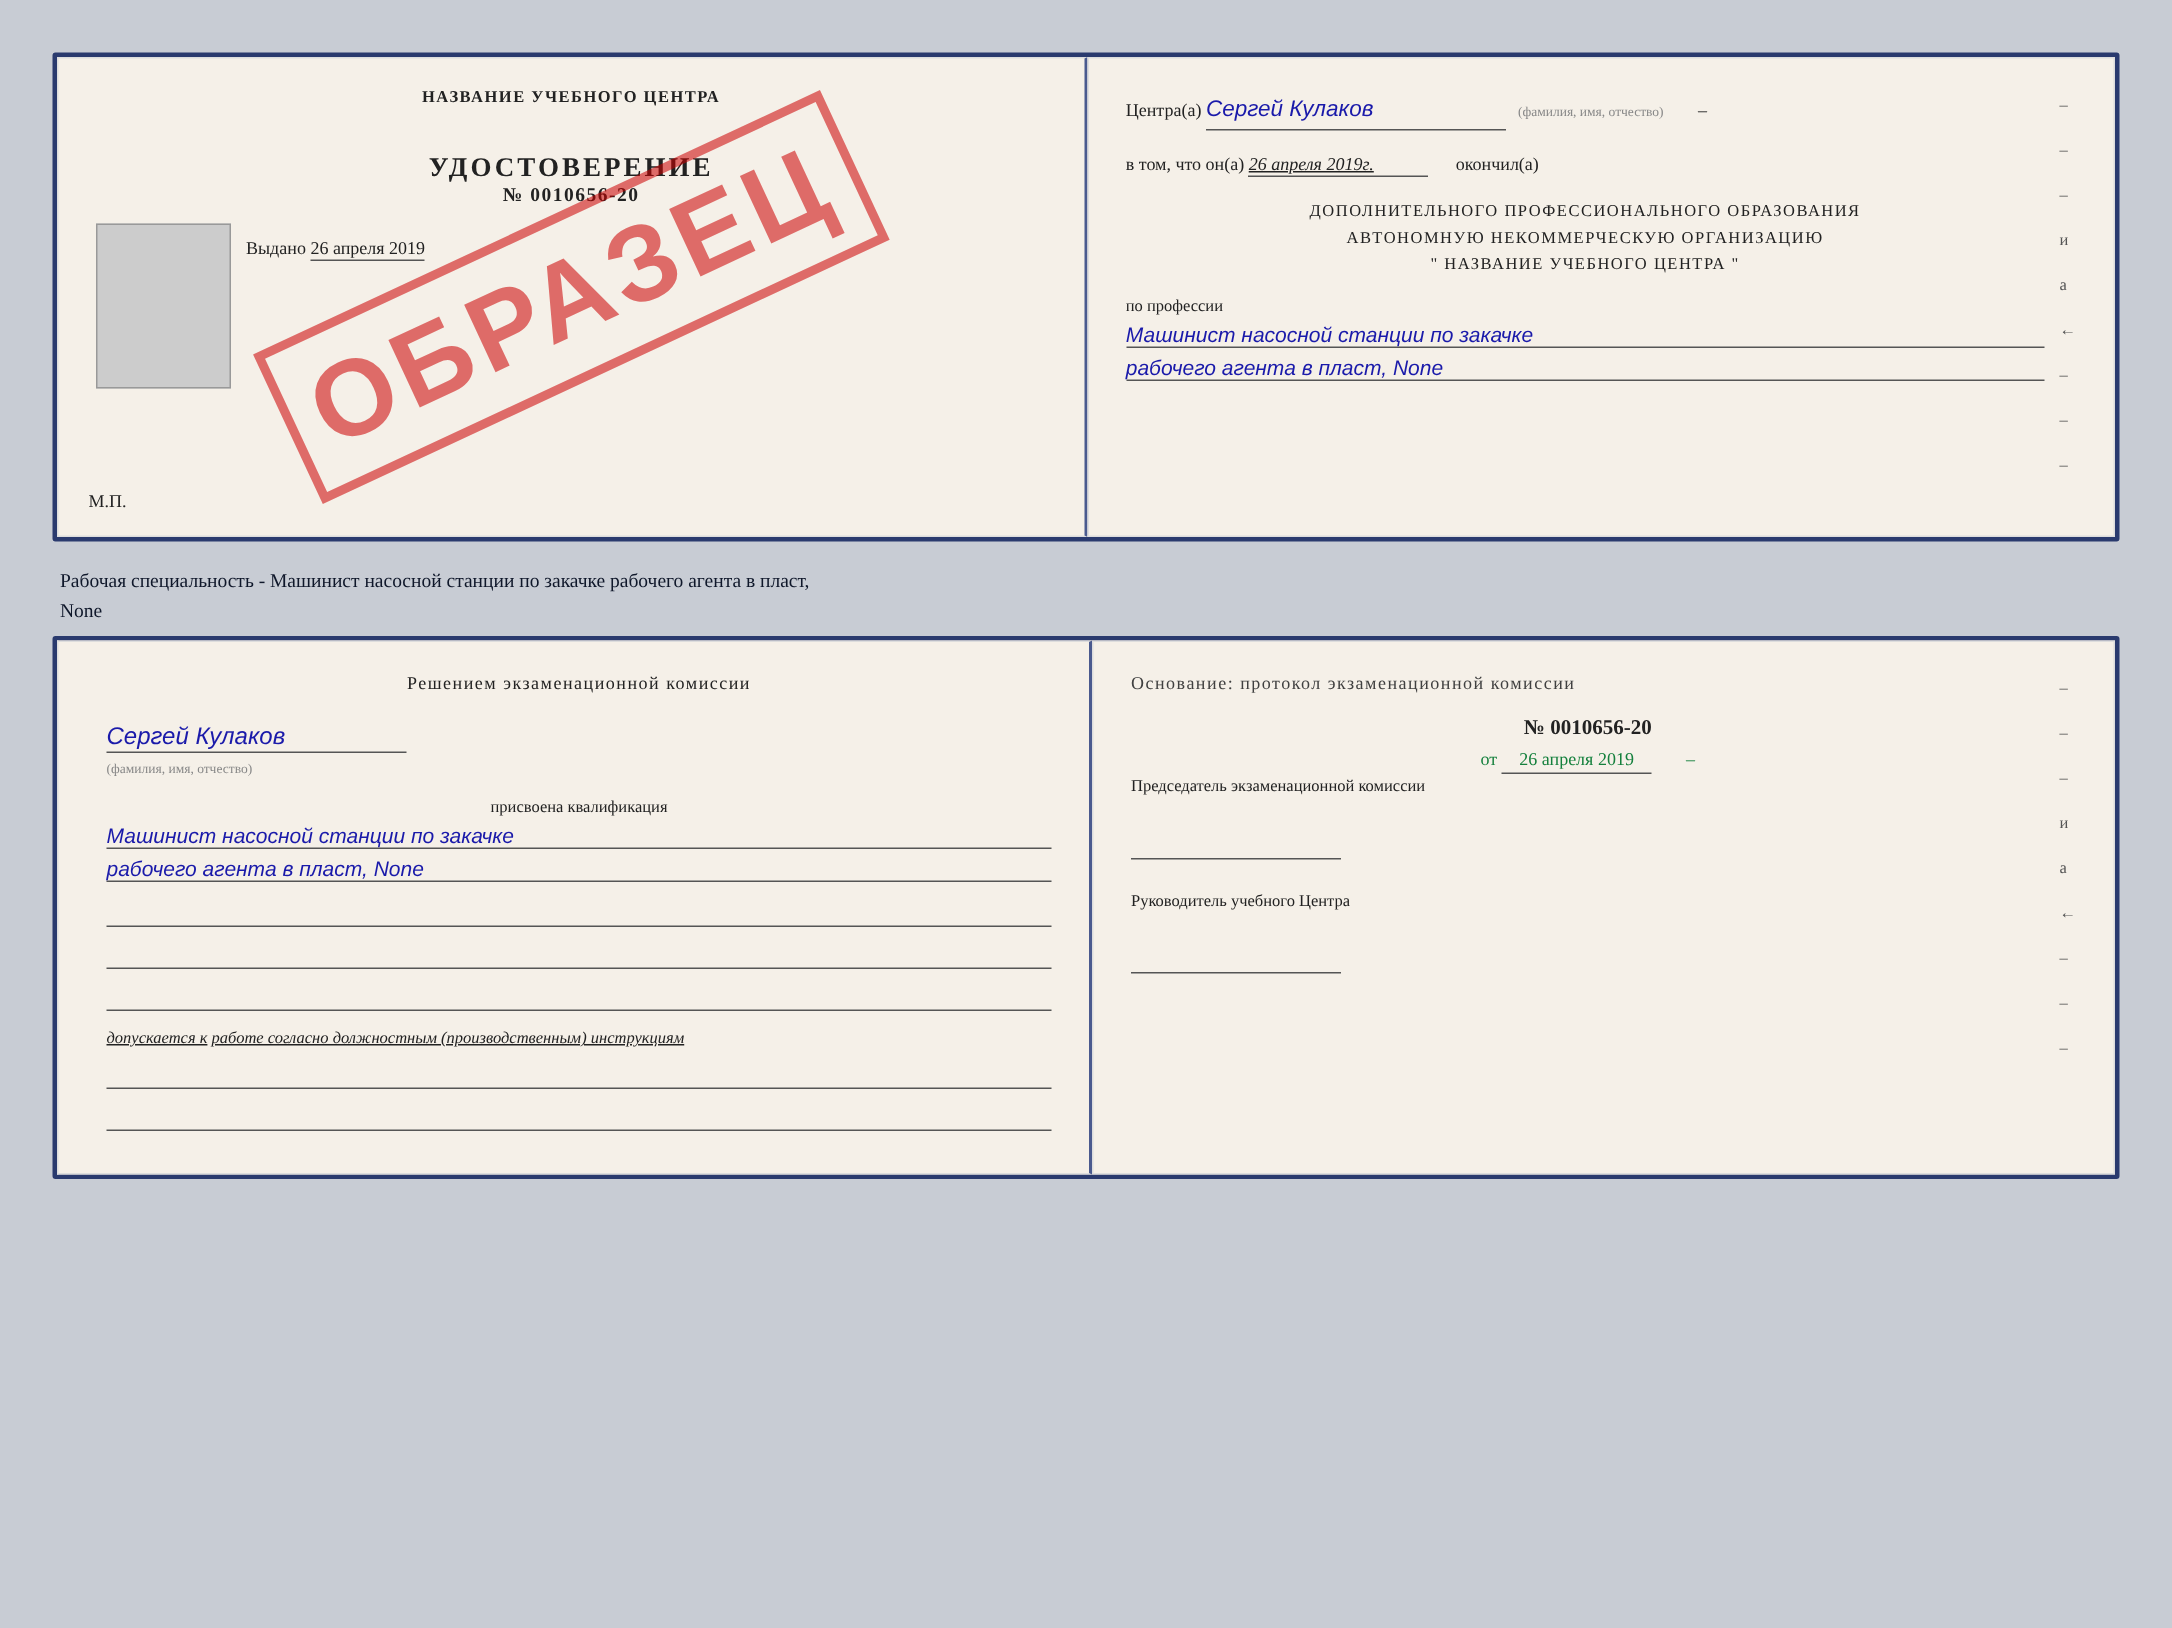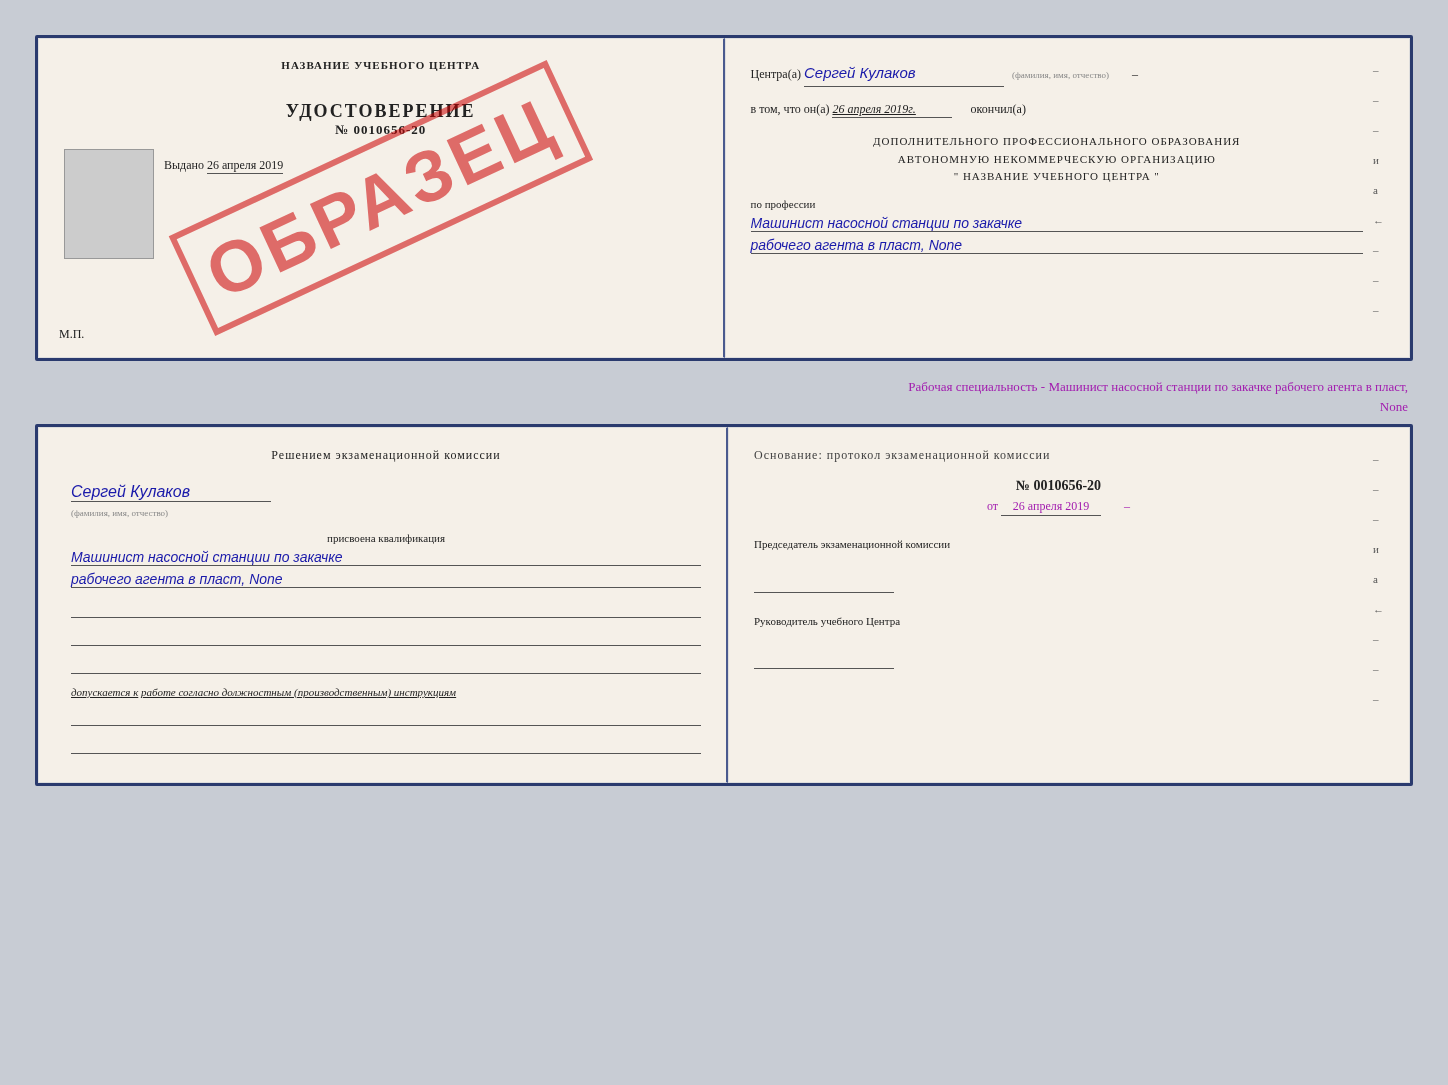--- a/index.html
+++ b/index.html
@@ -164,23 +164,22 @@
       font-family: 'Comic Sans MS', cursive, sans-serif;
       border-bottom: 1px solid #555;
       display: block;
       margin-bottom: 5px;
     }
 
     
     .middle-text {
       padding: 8px 5px;
       font-size: 13px;
-      color: #a21caf;
+      color: #0f172a;
       line-height: 1.5;
-      text-align: right;
     }
 
     .commission-title {
       font-size: 12px;
       color: #222;
       text-align: center;
       letter-spacing: 1px;
       margin-bottom: 20px;
     }
 
@@ -247,23 +246,22 @@
     .protocol-number {
       font-size: 14px;
       color: #222;
       text-align: center;
       font-weight: bold;
       margin-bottom: 5px;
     }
 
     .protocol-date {
       font-size: 12px;
-      color: #a21caf;
-      text-align: center;
-      margin-bottom: 20px;
+      color: #15803d;
+      text-align: center;
     }
 
     .chairman-block {
       margin-bottom: 20px;
     }
 
     .chairman-title {
       font-size: 11px;
       color: #222;
       line-height: 1.5;

